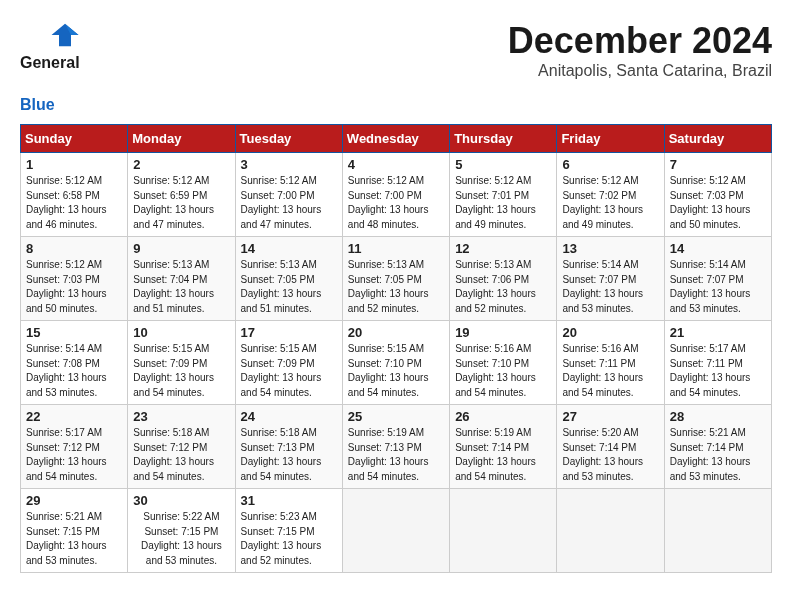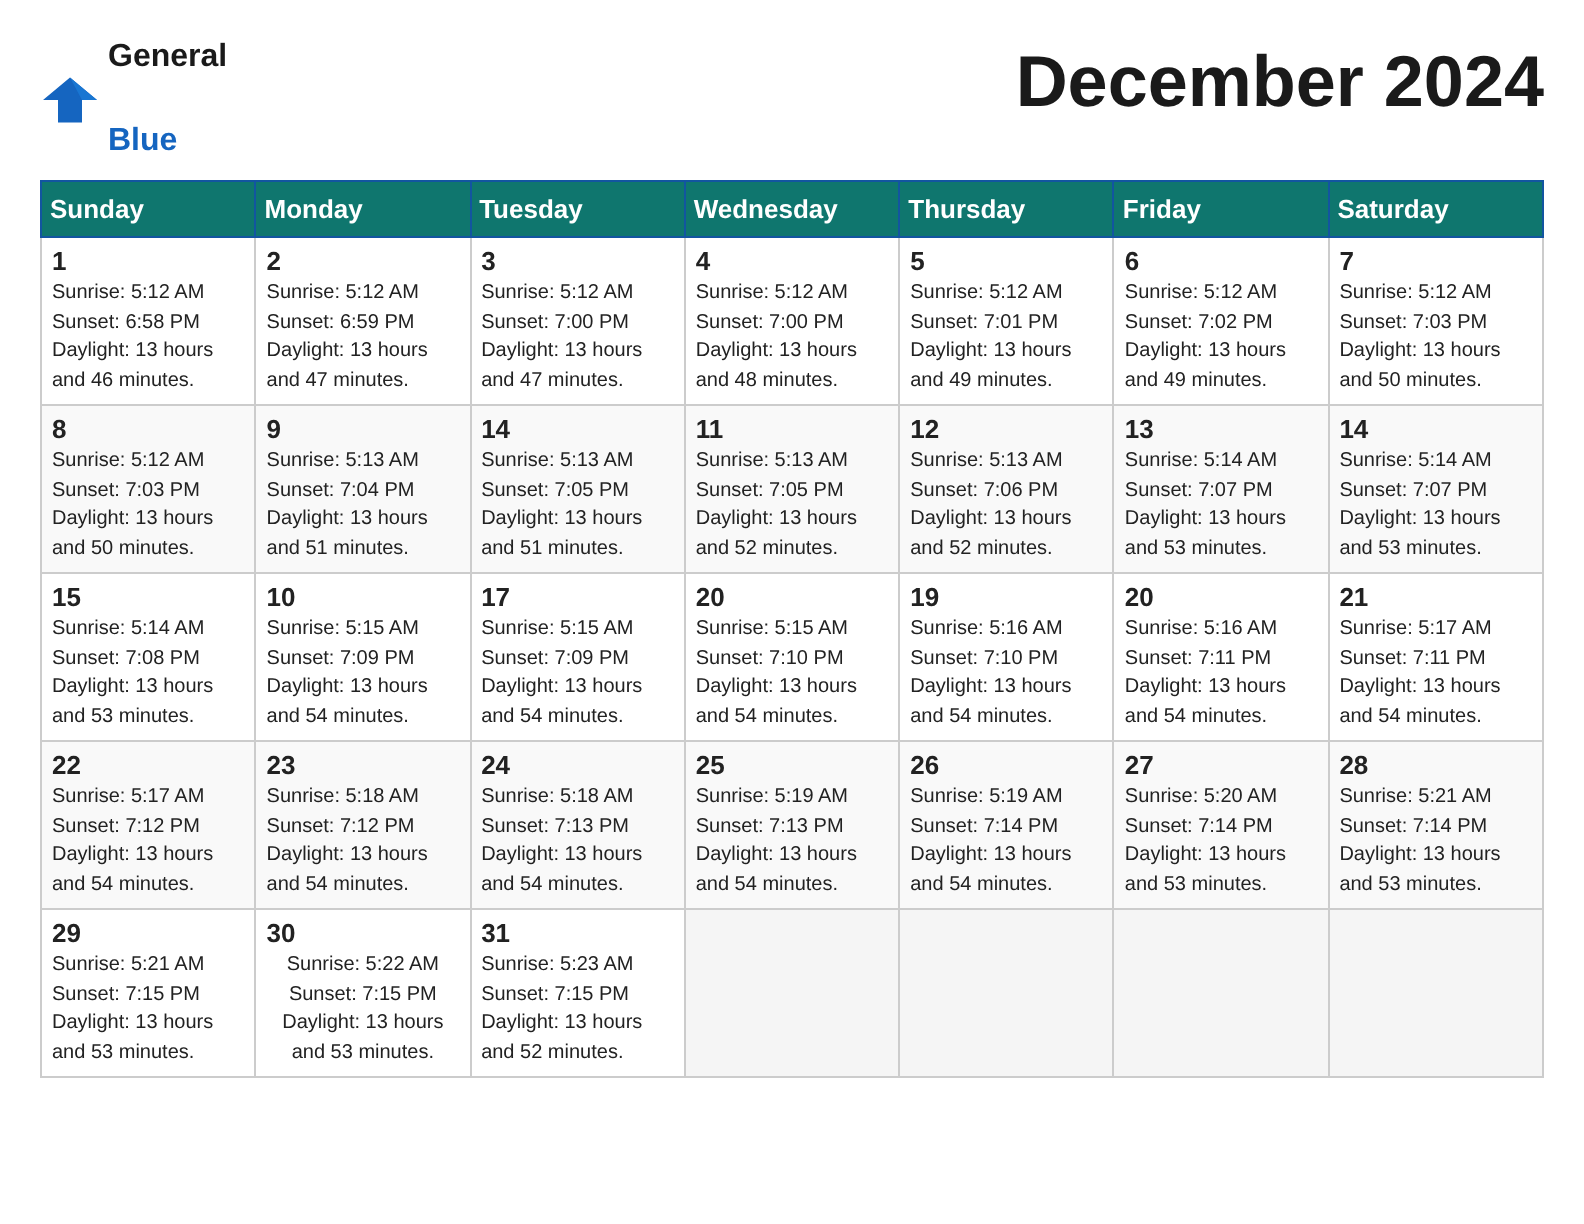--- a/index.html
+++ b/index.html
@@ -11,22 +11,23 @@
       padding: 20px;
     }
     .header {
       display: flex;
       justify-content: space-between;
       align-items: flex-start;
       margin-bottom: 10px;
     }
     .logo {
       display: flex;
-      align-items: center;
+      align-items: flex-end;
       gap: 4px;
+      flex-direction: column;
     }
     .logo-bird {
       width: 30px;
       height: 30px;
     }
     .title-block {
       text-align: right;
     }
     .month-title {
       font-size: 36px;
@@ -37,21 +38,21 @@
     .location {
       font-size: 16px;
       color: #444;
     }
     .calendar {
       width: 100%;
       border-collapse: collapse;
       border: 1px solid #ccc;
     }
     .calendar th {
-      background: #0f766e;
+      background: #b91c1c;
       color: #fff;
       font-size: 13px;
       font-weight: bold;
       padding: 6px 4px;
       text-align: left;
       border: 1px solid #1255a0;
     }
     .calendar td {
       vertical-align: top;
       border: 1px solid #ccc;
@@ -89,20 +90,21 @@
       <polygon points="20,5 38,20 28,20 28,35 12,35 12,20 2,20" fill="#1565C0"></polygon>
       <polygon points="20,5 38,20 28,20" fill="#1976D2"></polygon>
     </svg>
     <div>
       <div style="font-size:16px;font-weight:bold;color:#1a1a1a;">General</div>
       <div style="font-size:16px;font-weight:bold;color:#1565C0;margin-top:24px;">Blue</div>
     </div>
   </div>
   <div class="title-block">
     <div class="month-title">December 2024</div>
+    <div class="location">Anitapolis, Santa Catarina, Brazil</div>
   </div>
 </div>
 
 <table class="calendar">
   <thead>
     <tr id="header-row">
         <th>Sunday</th>
         <th>Monday</th>
         <th>Tuesday</th>
         <th>Wednesday</th>

